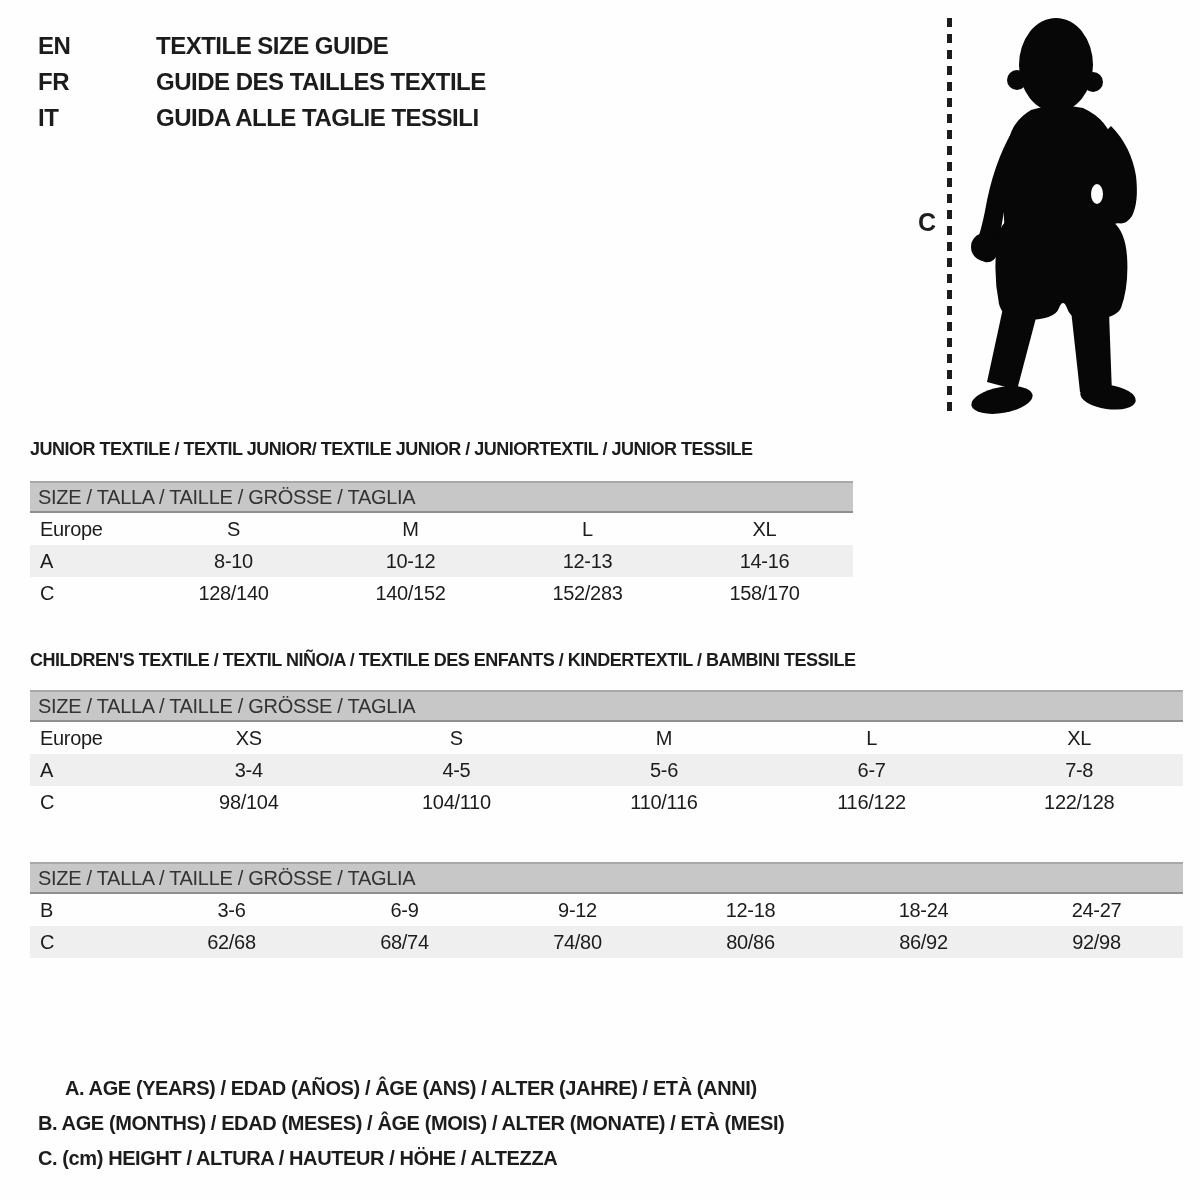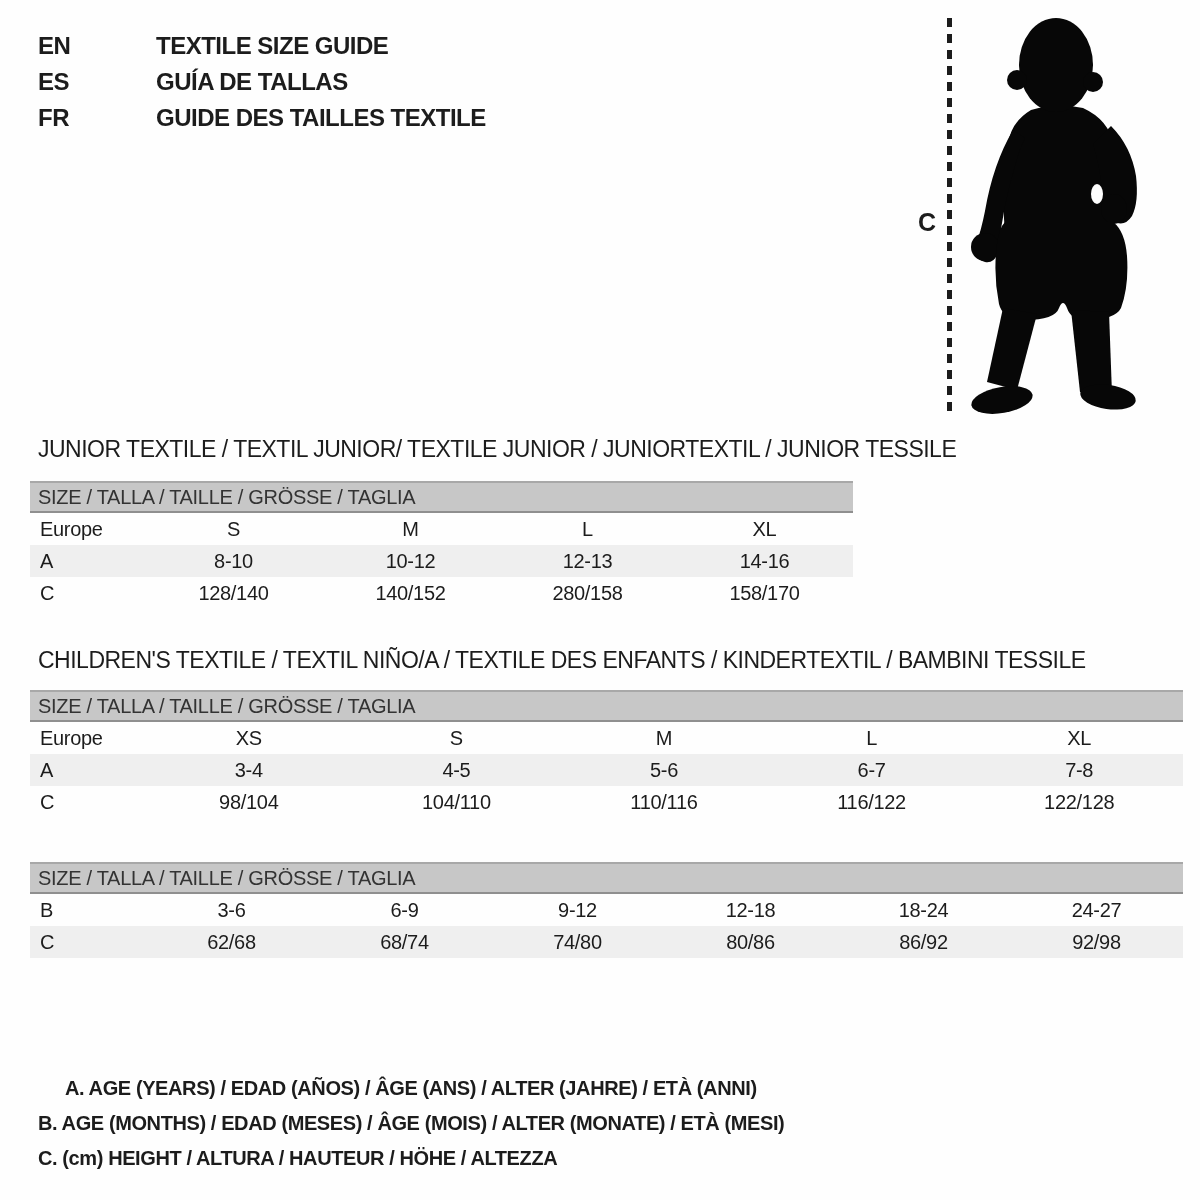--- a/index.html
+++ b/index.html
@@ -20,21 +20,21 @@
   
   .measure-line{
     position:absolute;left:947px;top:18px;width:5px;height:398px;
     background:repeating-linear-gradient(to bottom,var(--text,#111) 0 9px,transparent 9px 16px);
   }
   .measure-label{position:absolute;left:918px;top:208px;font-size:25px;font-weight:bold;}
   .silhouette{position:absolute;left:963px;top:16px;width:176px;height:402px;fill:var(--silhouette,#070707);}
 
   
   .sec{position:absolute;left:30px;}
-  .sec-title{font-size:23px;font-weight:normal;letter-spacing:-0.5px;white-space:nowrap;margin-left:8px;line-height:24px;}
+  .sec-title{font-size:18px;font-weight:bold;letter-spacing:-0.5px;white-space:nowrap;line-height:24px;}
   .sec-title.two-line{line-height:32px;}
   #sec-junior{top:437px;width:823px;}
   #sec-junior .size-table{margin-top:20px;}
   #sec-children{top:648px;width:1153px;}
   #sec-children .size-table{margin-top:18px;}
   #sec-babies{top:850px;width:1153px;}
   #sec-babies .size-table{margin-top:12px;}
 
   .size-table{border-collapse:collapse;table-layout:fixed;width:100%;}
   .size-table col.label-col{width:115px;}
@@ -59,26 +59,26 @@
 <body>
 
 <div class="page">
 
   <div class="lang-block">
     <div class="lang-row">
       <span class="lang-code">EN</span>
       <span class="lang-title">TEXTILE SIZE GUIDE</span>
     </div>
     <div class="lang-row">
-      <span class="lang-code">ES</span>
-      <span class="lang-title">GUÍA DE TALLAS</span>
+      <span class="lang-code">FR</span>
+      <span class="lang-title">GUIDE DES TAILLES TEXTILE</span>
     </div>
     <div class="lang-row">
-      <span class="lang-code">FR</span>
-      <span class="lang-title">GUIDE DES TAILLES TEXTILE</span>
+      <span class="lang-code">IT</span>
+      <span class="lang-title">GUIDA ALLE TAGLIE TESSILI</span>
     </div>
   </div>
 
   <div class="measure-label">C</div>
   <div class="measure-line"></div>
   <svg class="silhouette" viewBox="0 0 176 402" aria-hidden="true">
 
     <path d="M68,94 Q48,106 45,128 Q38,170 42,218 L148,218 Q154,168 150,128 Q146,104 120,92 Q95,86 68,94 Z"></path>
 
     <path d="M50,114 Q30,148 22,195 Q18,215 14,225 Q8,242 22,246 Q34,248 36,230 Q40,190 52,150 Q56,134 62,122 Z"></path>
@@ -128,21 +128,21 @@
           <td class="row-label">A</td>
           <td>8-10</td>
           <td>10-12</td>
           <td>12-13</td>
           <td>14-16</td>
         </tr>
         <tr>
           <td class="row-label">C</td>
           <td>128/140</td>
           <td>140/152</td>
-          <td>280/158</td>
+          <td>152/283</td>
           <td>158/170</td>
         </tr>
       </tbody>
     </table>
   </section>
 
   <section class="sec" id="sec-children">
     <div class="sec-title">CHILDREN'S TEXTILE / TEXTIL NIÑO/A / TEXTILE DES ENFANTS / KINDERTEXTIL / BAMBINI TESSILE</div>
     <table class="size-table">
       <colgroup>

